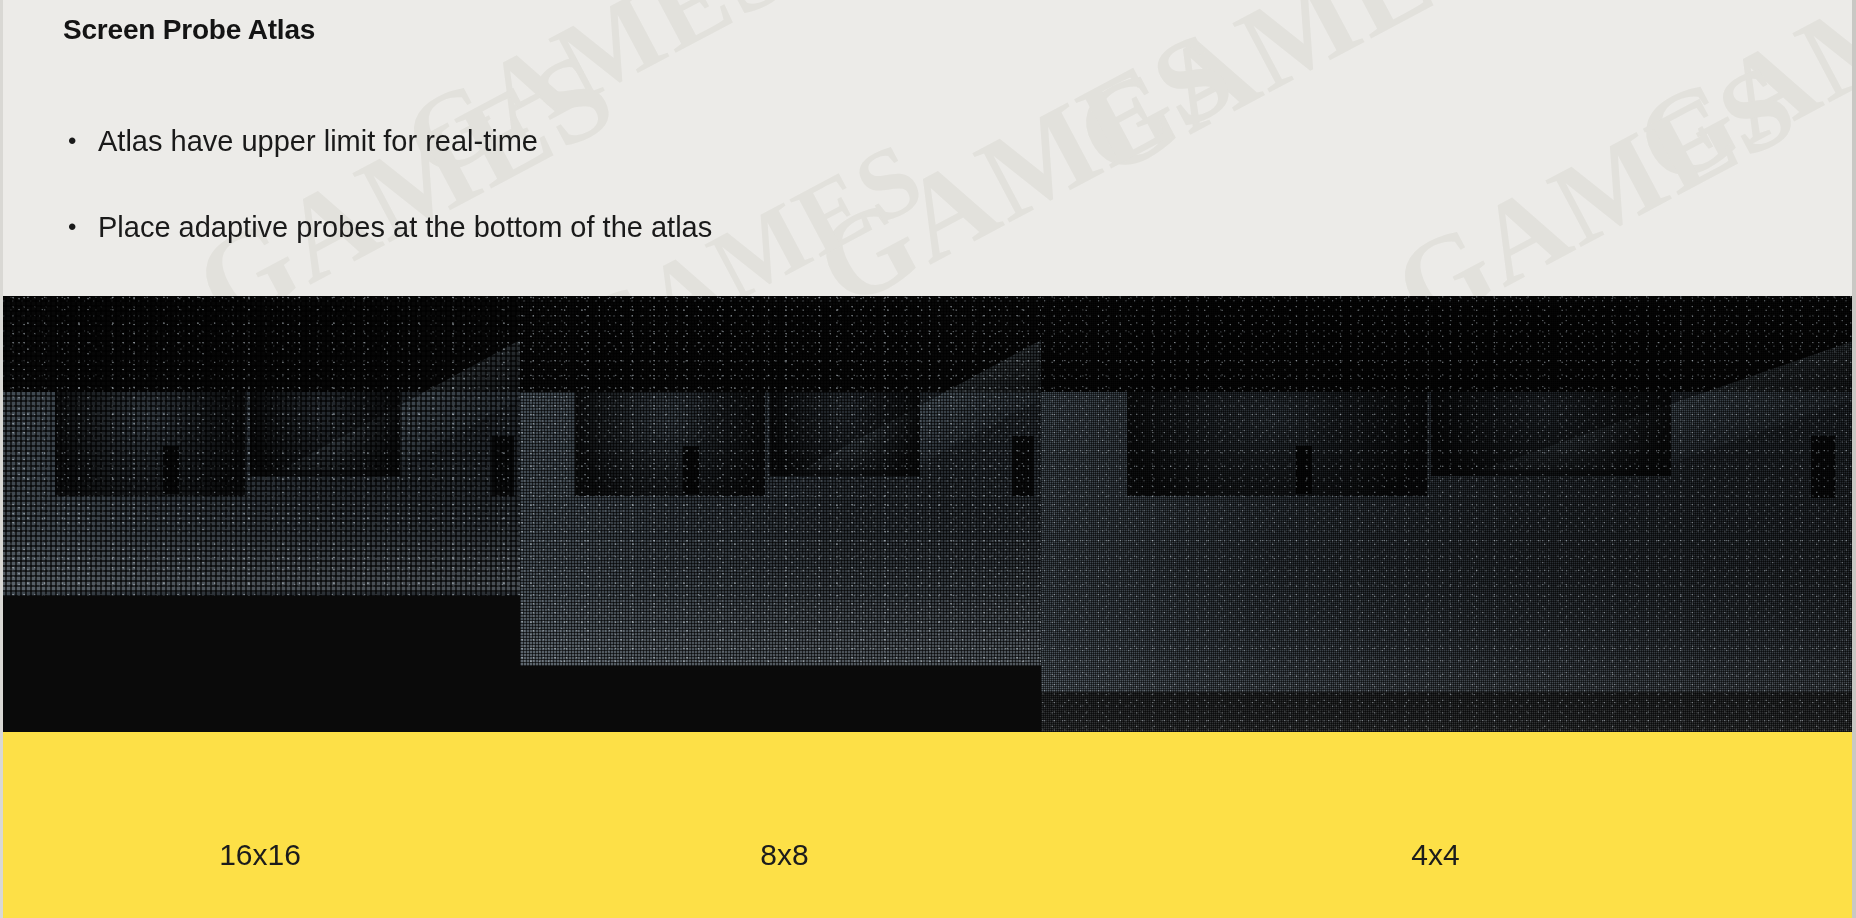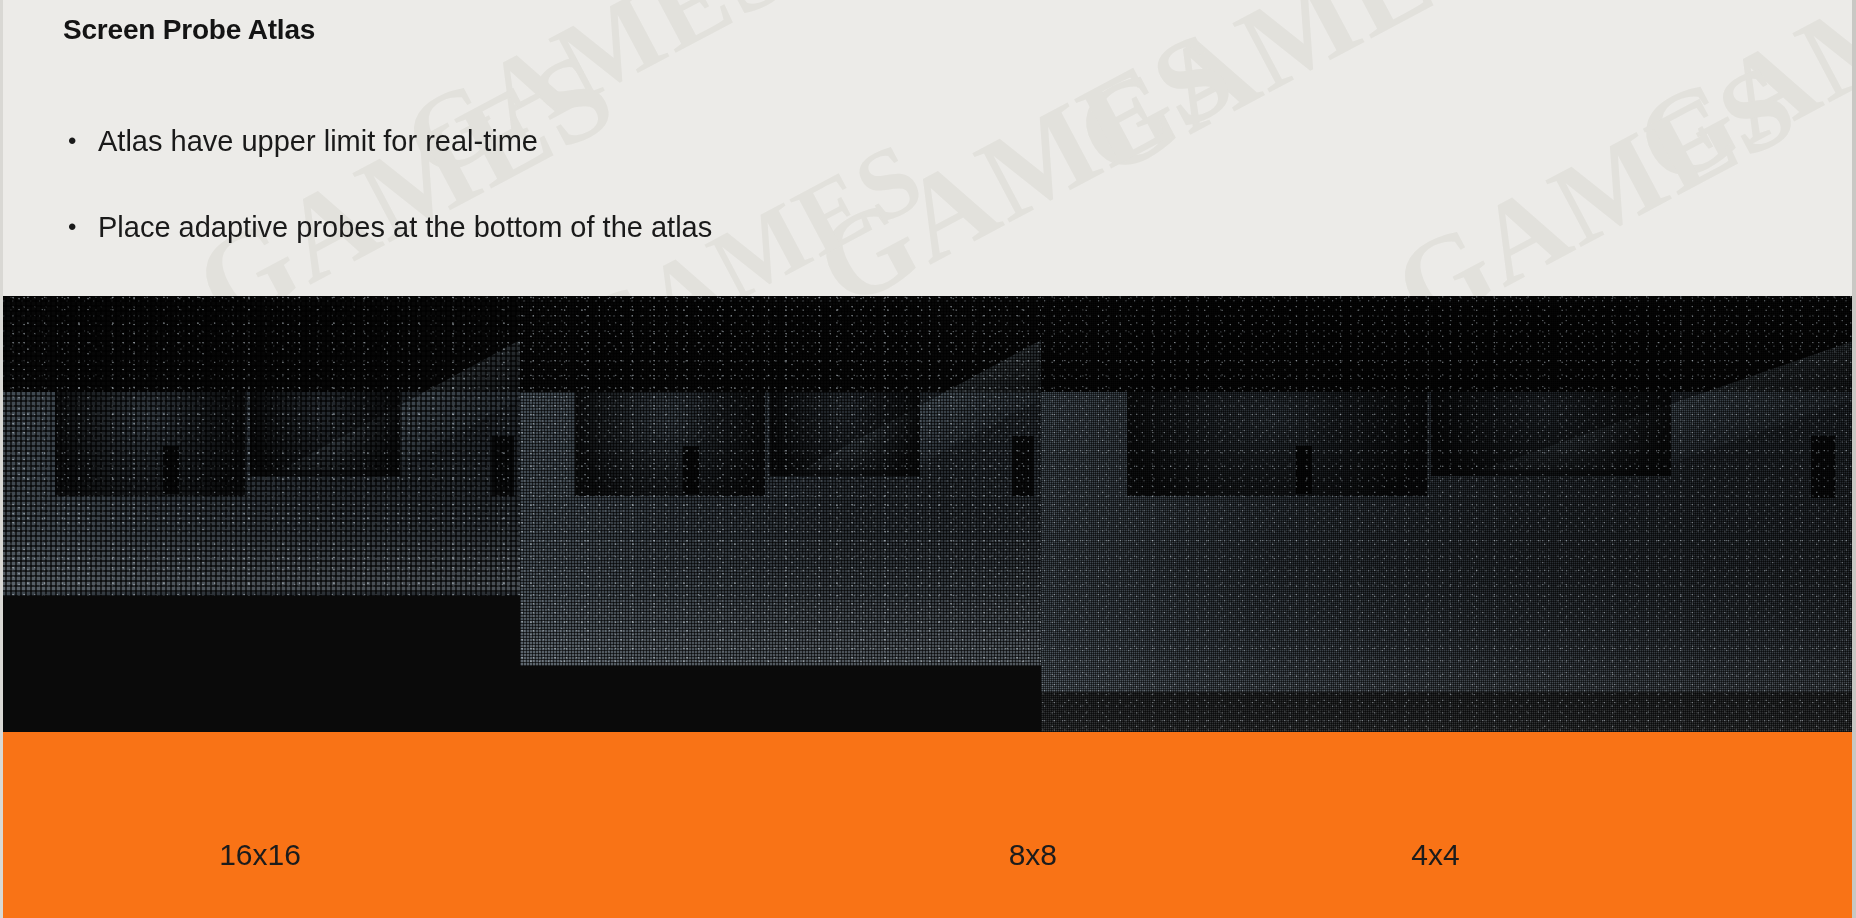--- a/index.html
+++ b/index.html
@@ -119,28 +119,28 @@
       radial-gradient(circle at 83% 24%, rgba(200,212,222,.45) .6px, rgba(0,0,0,0) 1.2px);
     background-size:11px 9px, 17px 13px, 9px 15px, 23px 11px;
     opacity:.85;
   }
   
   .mask{position:absolute;left:0;width:100%;background:#0a0a0a;}
 
   
   .captions{
     position:absolute;left:0;top:732px;width:1856px;height:186px;
-    background:#f97316;
+    background:#fde047;
   }
   .caption{
     position:absolute;top:106px;
     font-size:30px;color:#1c1c1c;text-align:center;
   }
   #caption-0{left:0px;width:520px;}
-  #caption-1{left:536px;width:521px;text-align:right;}
+  #caption-1{left:524px;width:521px;}
   #caption-2{left:1028px;width:815px;}
   
   .edge-l{position:absolute;left:0;top:0;width:3px;height:918px;background:#d9d8d4;}
   .edge-r{position:absolute;right:0;top:0;width:4px;height:918px;background:#c9c8c4;}
 </style>
 </head>
 <body>
 
 <div class="slide">
 

